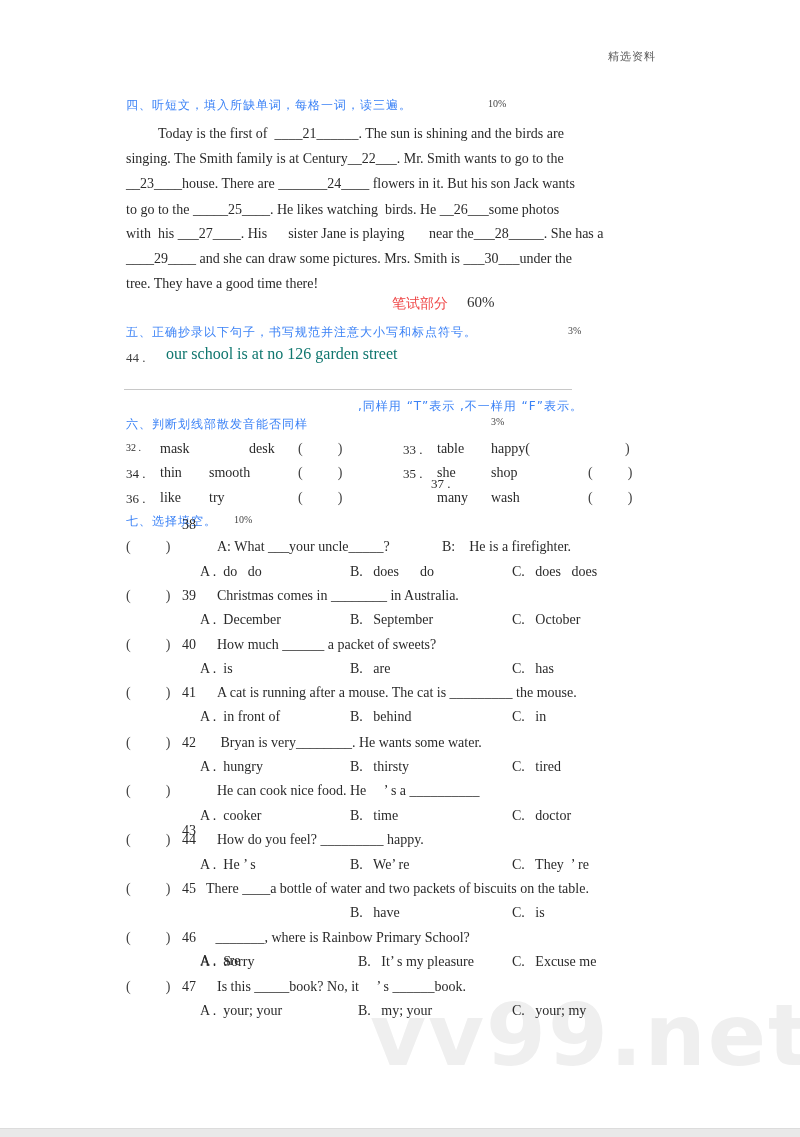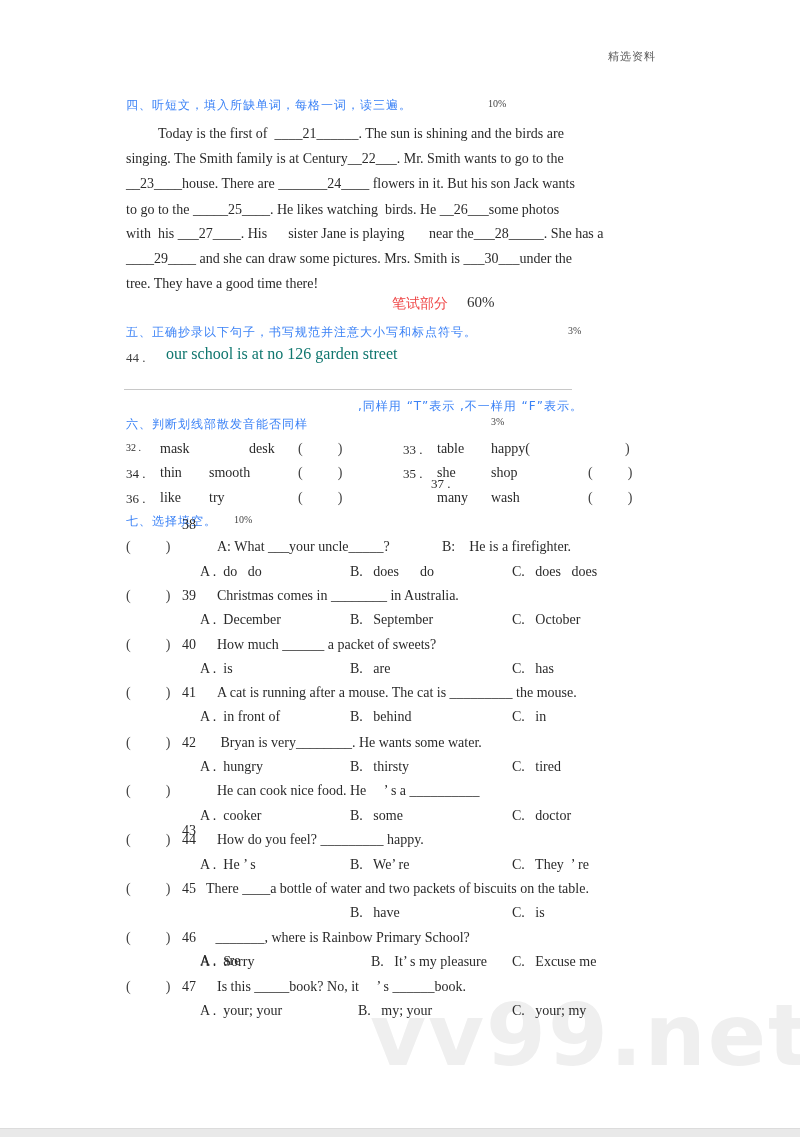--- a/index.html
+++ b/index.html
@@ -119,42 +119,42 @@
     <div class="abs en" style="left:182px;top:735px;">42</div>
     <div class="abs en" style="left:217px;top:735px;"> Bryan is very________. He wants some water.</div>
     <div class="abs en" style="left:200px;top:759px;">A .  hungry</div>
     <div class="abs en" style="left:350px;top:759px;">B.   thirsty</div>
     <div class="abs en" style="left:512px;top:759px;">C.   tired</div>
 
     <div class="abs en paren" style="left:126px;top:783px;">(          )</div>
     <div class="abs en" style="left:182px;top:783px;margin-top:40px;">43</div>
     <div class="abs en" style="left:217px;top:783px;">He can cook nice food. He     ’ s a __________</div>
     <div class="abs en" style="left:200px;top:808px;">A .  cooker</div>
-    <div class="abs en" style="left:350px;top:808px;">B.   some</div>
+    <div class="abs en" style="left:350px;top:808px;">B.   time</div>
     <div class="abs en" style="left:512px;top:808px;">C.   doctor</div>
 
     <div class="abs en paren" style="left:126px;top:832px;">(          )</div>
     <div class="abs en" style="left:182px;top:832px;">44</div>
     <div class="abs en" style="left:217px;top:832px;">How do you feel? _________ happy.</div>
     <div class="abs en" style="left:200px;top:857px;">A .  He ’ s</div>
     <div class="abs en" style="left:350px;top:857px;">B.   We’ re</div>
     <div class="abs en" style="left:512px;top:857px;">C.   They  ’ re</div>
 
     <div class="abs en paren" style="left:126px;top:881px;">(          )</div>
     <div class="abs en" style="left:182px;top:881px;">45</div>
     <div class="abs en" style="left:206px;top:881px;">There ____a bottle of water and two packets of biscuits on the table.</div>
     <div class="abs en" style="left:200px;top:905px;margin-top:48px;">A .  are</div>
     <div class="abs en" style="left:350px;top:905px;">B.   have</div>
     <div class="abs en" style="left:512px;top:905px;">C.   is</div>
 
     <div class="abs en paren" style="left:126px;top:930px;">(          )</div>
     <div class="abs en" style="left:182px;top:930px;">46</div>
     <div class="abs en" style="left:212px;top:930px;"> _______, where is Rainbow Primary School?</div>
     <div class="abs en" style="left:200px;top:954px;">A .  Sorry</div>
-    <div class="abs en" style="left:371px;top:954px;">B.   It’ s my pleasure</div>
+    <div class="abs en" style="left:358px;top:954px;">B.   It’ s my pleasure</div>
     <div class="abs en" style="left:512px;top:954px;">C.   Excuse me</div>
 
     <div class="abs en paren" style="left:126px;top:979px;">(          )</div>
     <div class="abs en" style="left:182px;top:979px;">47</div>
     <div class="abs en" style="left:217px;top:979px;">Is this _____book? No, it     ’ s ______book.</div>
     <div class="abs en" style="left:200px;top:1003px;">A .  your; your</div>
     <div class="abs en" style="left:358px;top:1003px;">B.   my; your</div>
     <div class="abs en" style="left:512px;top:1003px;">C.   your; my</div>
   </div>
 </div>

